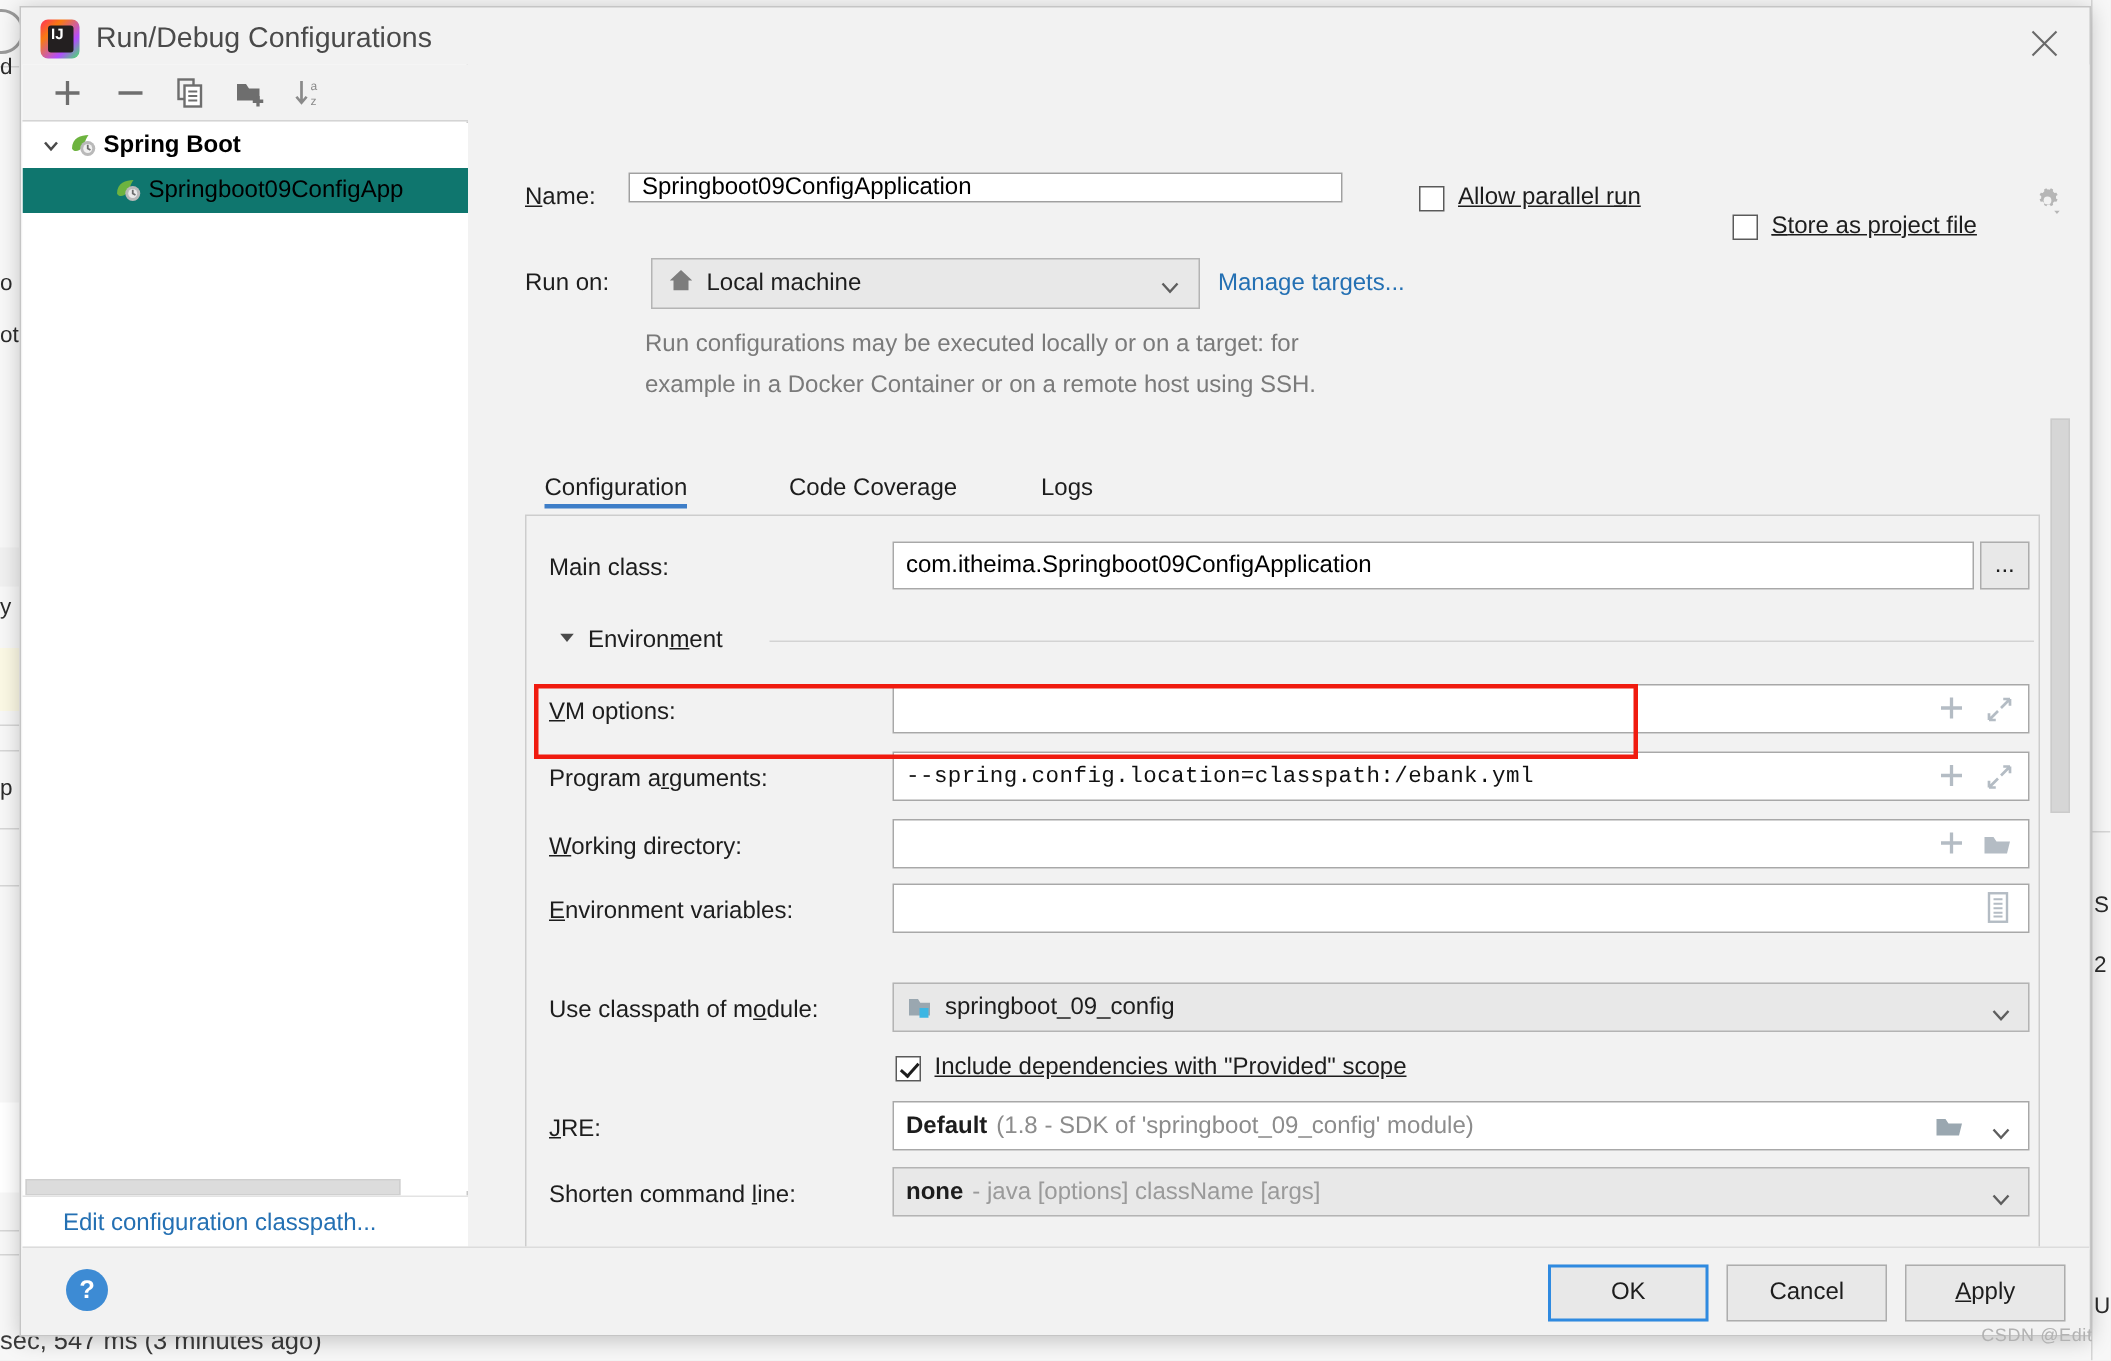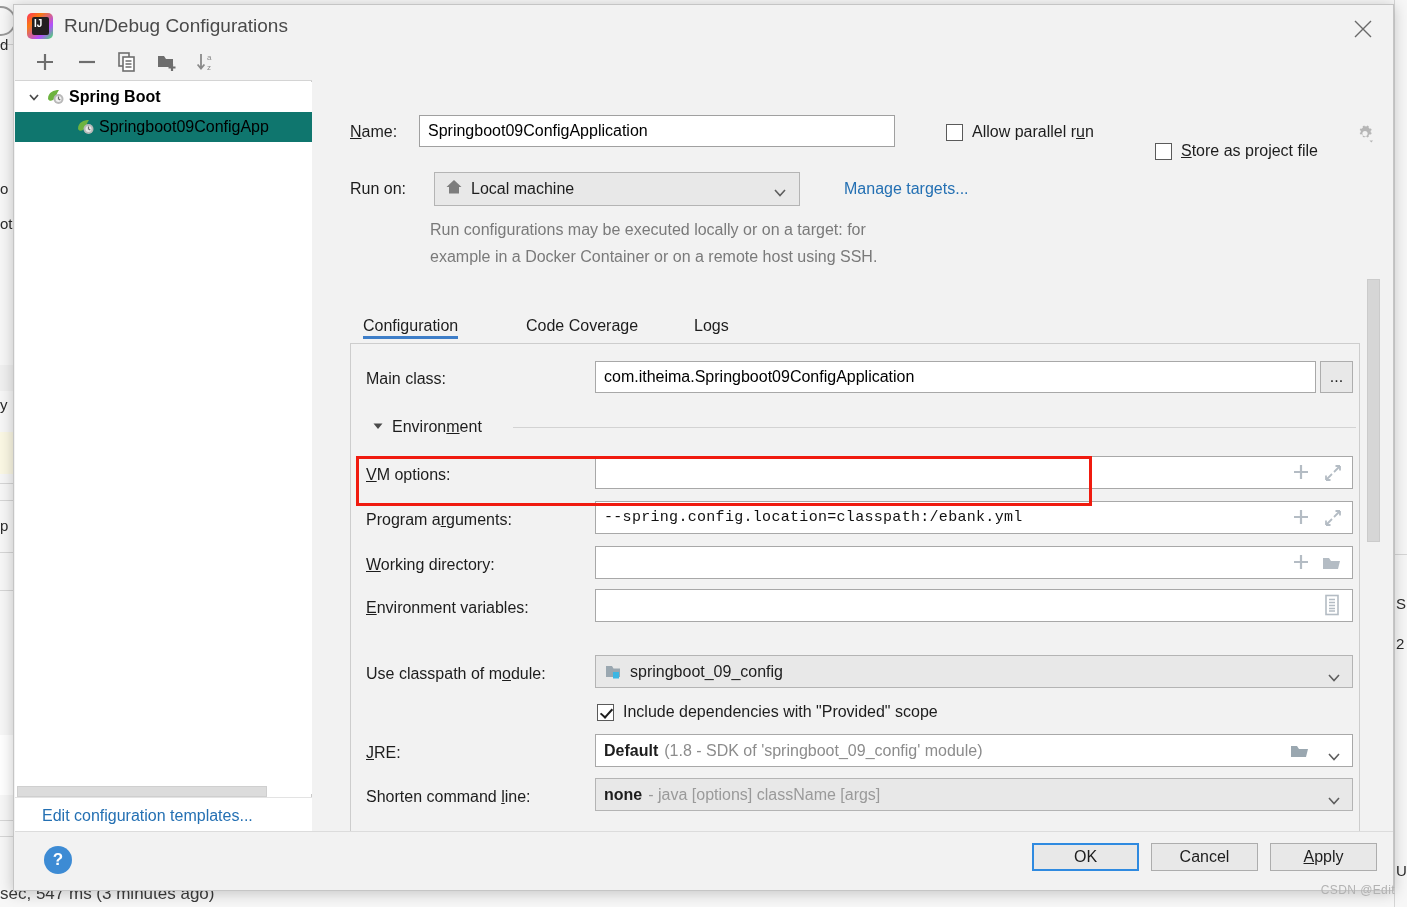--- a/index.html
+++ b/index.html
@@ -67,46 +67,46 @@
 
   
   #right{position:absolute;left:298px;top:38px;width:1081px;height:790px;background:#f2f2f2;}
 
   .lbl{font-size:16px;color:#1d1d1d;white-space:nowrap;}
   .u{text-decoration:underline;}
 
   
   #name-label{position:absolute;left:38px;top:80px;}
   #name-field{
-    position:absolute;left:107px;top:72px;width:476px;height:32px;
+    position:absolute;left:107px;top:72px;width:476px;height:20px;
     background:#fff;border:1px solid #a0a0a0;box-sizing:border-box;
     font-size:16px;color:#000;padding:4px 8px;outline:none;font-family:"Liberation Sans",sans-serif;
   }
   
   .cbrow{position:absolute;display:flex;align-items:center;}
   .cbox{width:17px;height:17px;border:1px solid #5a5a5a;background:#fff;box-sizing:border-box;position:relative;}
   .cbox.checked:after{
     content:"";position:absolute;left:5px;top:1px;width:5px;height:10px;
     border:solid #1d1d1d;border-width:0 2px 2px 0;transform:rotate(42deg);
   }
   #cb-parallel{left:634px;top:80px;}
   #cb-store{left:843px;top:80px;margin-top:19px;}
-  .cbrow .lbl{margin-left:9px;}
+  .cbrow .lbl{margin-left:9px;text-decoration:underline;}
   #gear-store{position:absolute;left:1042px;top:80px;}
 
   
   #runon-label{position:absolute;left:38px;top:137px;}
   #runon-combo{
     position:absolute;left:122px;top:129px;width:366px;height:34px;
     background:#e8e8e8;border:1px solid #b4b4b4;box-sizing:border-box;display:flex;align-items:center;
   }
   #runon-combo .home{margin-left:10px;}
   #runon-combo .val{margin-left:8px;font-size:16px;color:#1d1d1d;}
   #runon-combo .chev{position:absolute;right:12px;top:11px;}
-  #manage-targets{position:absolute;left:532px;top:137px;font-size:16px;color:#2470b3;cursor:pointer;white-space:nowrap;}
+  #manage-targets{position:absolute;left:500px;top:137px;font-size:16px;color:#2470b3;cursor:pointer;white-space:nowrap;}
 
   #hint1{position:absolute;left:118px;top:178px;font-size:16px;color:#7a7a7a;white-space:nowrap;}
   #hint2{position:absolute;left:118px;top:205px;font-size:16px;color:#7a7a7a;white-space:nowrap;}
 
   
   #tabs{position:absolute;left:38px;top:262px;width:1010px;height:38px;}
   .tab{position:absolute;top:12px;font-size:16px;color:#1d1d1d;cursor:default;white-space:nowrap;}
   .tab-underline{position:absolute;height:3px;background:#3e7ec8;bottom:-4px;left:0;}
   #tabs-sep{position:absolute;left:38px;top:300px;width:1010px;height:1px;background:#cdcdcd;}
 
@@ -136,21 +136,21 @@
   
   #redbox{
     position:absolute;left:342px;top:451px;width:736px;height:50px;
     border:3px solid #f01b0f;box-sizing:border-box;pointer-events:none;
   }
 
   
   #bottombar{position:absolute;left:1px;bottom:1px;width:1378px;height:58px;background:#f2f2f2;border-top:1px solid #dcdcdc;box-sizing:border-box;}
   #help-btn{position:absolute;left:29px;top:14px;width:28px;height:28px;border-radius:50%;background:#3d8bd4;color:#fff;font-size:17px;font-weight:bold;display:flex;align-items:center;justify-content:center;cursor:default;}
   .dlgbtn{
-    position:absolute;top:11px;height:28px;background:#e8e8e8;border:1px solid #adadad;
+    position:absolute;top:11px;height:38px;background:#e8e8e8;border:1px solid #adadad;
     box-sizing:border-box;font-size:16px;color:#1d1d1d;display:flex;align-items:center;justify-content:center;cursor:default;
   }
   .dlgbtn.default{border:2px solid #2f8ae0;background:#e8e8e8;}
   #btn-ok{left:1017px;width:107px;}
   #btn-cancel{left:1136px;width:107px;}
   #btn-apply{left:1255px;width:107px;}
 
   #watermark{position:absolute;right:12px;bottom:10px;font-size:12px;color:#b2b2b2;letter-spacing:.4px;}
 </style>
 </head>
@@ -258,21 +258,21 @@
             <path d="M13.5 8.5 V11 L15.3 12" stroke="#6b6b6b" stroke-width="1.2" fill="none"></path>
           </svg>
         </span>
         <span class="tree-label">Springboot09ConfigApp</span>
       </div>
     </div>
 
     <div id="tree-hscroll"></div>
 
     <div id="edit-templates">
-      <span>Edit configuration templates...</span>
+      <span>Edit configuration classpath...</span>
     </div>
   </div>
 
   <div id="right">
 
     <div id="name-label" class="lbl"><span class="u">N</span>ame:</div>
     <input id="name-field" type="text" value="Springboot09ConfigApplication" style="">
 
     <div class="cbrow" id="cb-parallel">
       <span class="cbox"></span>

